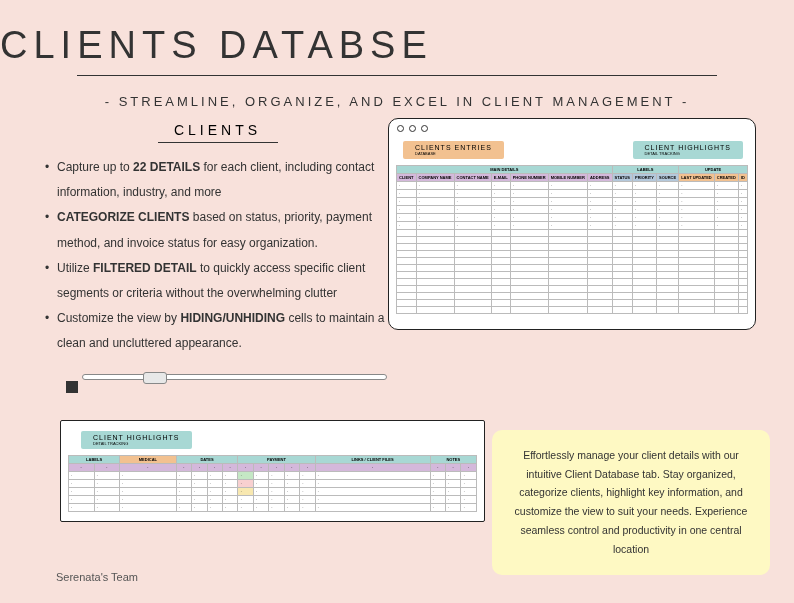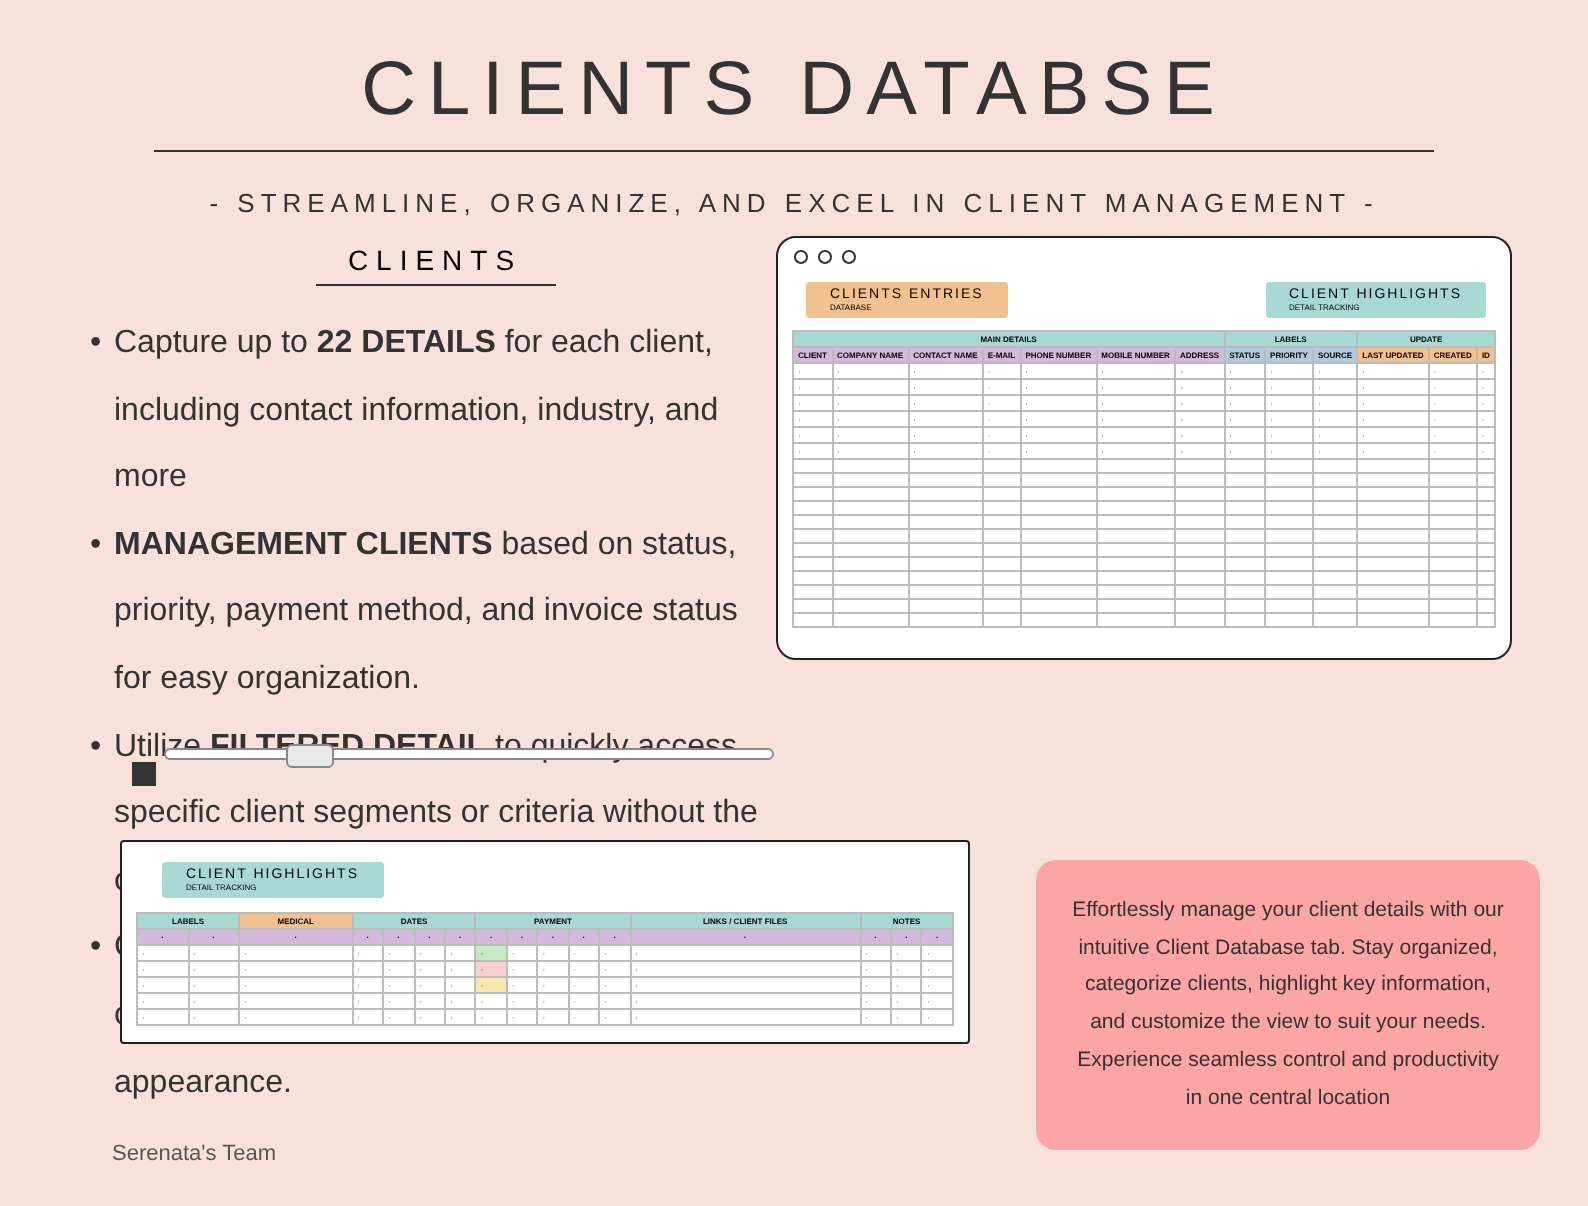--- a/index.html
+++ b/index.html
@@ -1,62 +1,62 @@
 <!DOCTYPE html>
 <html><head>
 <meta charset="utf-8">
 <style>
 * { margin:0; padding:0; box-sizing:border-box; }
 body { width:794px; height:603px; background:#f8e1db; font-family:Helvetica,Arial,sans-serif; position:relative; overflow:hidden; }
-.title { text-align:center; font-size:38px; font-weight:300; letter-spacing:6px; color:#333; padding-top:24px; }
+.title { text-align:left; font-size:38px; font-weight:300; letter-spacing:6px; color:#333; padding-top:24px; }
 .subtitle { text-align:center; font-size:13px; letter-spacing:3px; color:#333; margin-top:18px; }
 .hr { width:640px; height:1px; background:#333; margin:8px auto 0; }
 .features-box { position:absolute; left:45px; top:122px; width:345px; }
 .features-hd { font-size:14px; letter-spacing:4px; text-align:center; margin-bottom:4px; }
 .features-rule { width:120px; height:1px; background:#333; margin:0 auto 12px; }
 .feat-list { list-style:none; }
-.feat-list li { font-size:16px; line-height:2.1; color:#333; padding-left:12px; position:relative; }
+.feat-list li { font-size:12px; line-height:2.1; color:#333; padding-left:12px; position:relative; }
 .feat-list li::before { content:"•"; position:absolute; left:0; }
 .feat-list b { font-weight:700; }
 .window { position:absolute; background:#fff; border:1.5px solid #222; border-radius:10px; overflow:hidden; }
 .win-top { height:18px; display:flex; align-items:center; gap:5px; padding-left:8px; }
 .dot { width:7px; height:7px; border:1px solid #333; border-radius:50%; }
 .win-main { position:absolute; right:38px; top:118px; width:368px; height:212px; }
 .badge { display:inline-block; padding:3px 12px; font-size:7px; letter-spacing:1px; border-radius:2px; margin:4px 0 0 10px; }
 .badge-o { background:#f2c190; }
 .badge-t { background:#a8d8d4; }
 .tbl { width:calc(100% - 14px); margin:6px 7px; border-collapse:collapse; font-size:4px; }
 .tbl th,.tbl td { border:1px solid #bbb; padding:1px 2px; height:7px; }
 .tbl th { background:#eee; }
 .th-b { background:#b4c8db!important; }
 .th-p { background:#d4b8db!important; }
 .th-o { background:#f2c190!important; }
 .th-t { background:#a8d8d4!important; }
 .slider { position:absolute; left:82px; top:374px; width:305px; height:6px; background:#fff; border:1px solid #888; border-radius:3px; }
 .slider::after { content:""; position:absolute; left:60px; top:-3px; width:22px; height:10px; background:#e8e8e8; border:1px solid #888; border-radius:3px; }
 .sq { position:absolute; left:66px; top:381px; width:12px; height:12px; background:#333; }
 .win-bottom { position:absolute; left:60px; top:420px; width:425px; height:102px; border-radius:2px; border-width:1px; }
-.promo { position:absolute; right:24px; bottom:28px; width:252px; background:#fca5a5; border-radius:10px; padding:16px 18px; font-size:10.5px; line-height:1.8; text-align:center; color:#333; }
+.promo { position:absolute; right:24px; bottom:28px; width:278px; background:#fef9c3; border-radius:10px; padding:16px 18px; font-size:10.5px; line-height:1.8; text-align:center; color:#333; }
 .footer { position:absolute; left:40px; bottom:20px; font-size:11px; color:#555;margin-left:16px; }
 .badge-row { display:flex; justify-content:space-between; padding:0 12px 0 4px; }
 .mini-sub { font-size:4px; display:block; letter-spacing:0; }
 </style>
 </head>
 <body>
 
 <div class="title">CLIENTS DATABSE</div>
 <div class="hr"></div>
 <div class="subtitle">- STREAMLINE, ORGANIZE, AND EXCEL IN CLIENT MANAGEMENT -</div>
 
 <div class="features-box">
   <div class="features-hd">CLIENTS</div>
   <div class="features-rule"></div>
   <ul class="feat-list">
       <li>Capture up to <b>22 DETAILS</b> for each client, including contact information, industry, and more</li>
-      <li><b>MANAGEMENT CLIENTS</b> based on status, priority, payment method, and invoice status for easy organization.</li>
+      <li><b>CATEGORIZE CLIENTS</b> based on status, priority, payment method, and invoice status for easy organization.</li>
       <li>Utilize <b>FILTERED DETAIL</b> to quickly access specific client segments or criteria without the overwhelming clutter</li>
       <li>Customize the view by <b>HIDING/UNHIDING</b> cells to maintain a clean and uncluttered appearance.</li>
     </ul>
 </div>
 
 <div class="window win-main">
   <div class="win-top">
     <span class="dot"></span>
     <span class="dot"></span>
     <span class="dot"></span>

